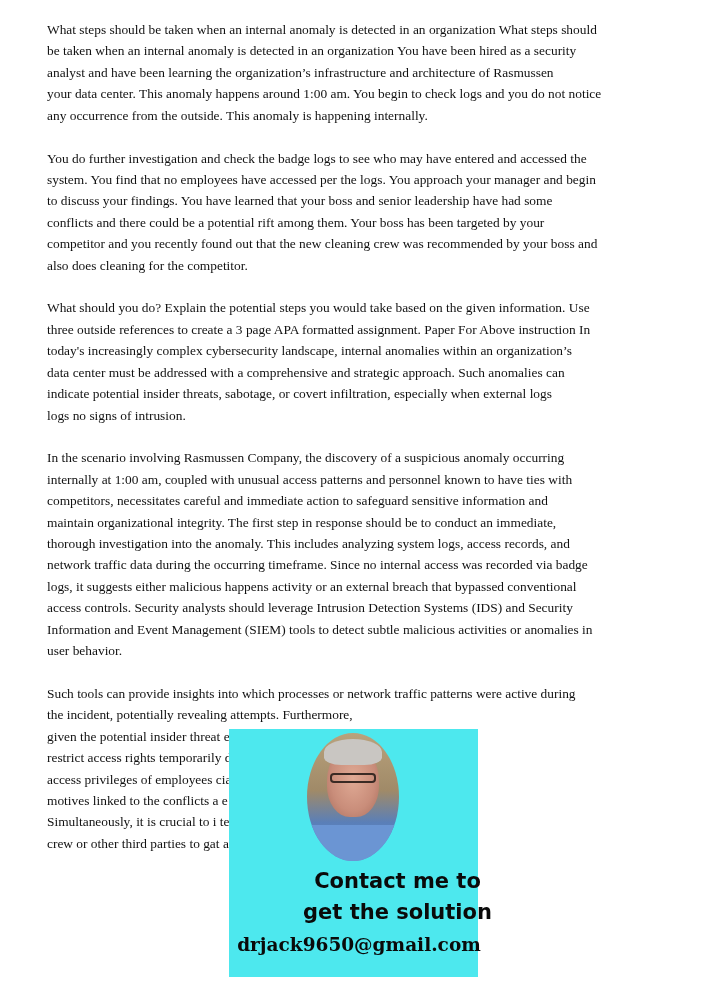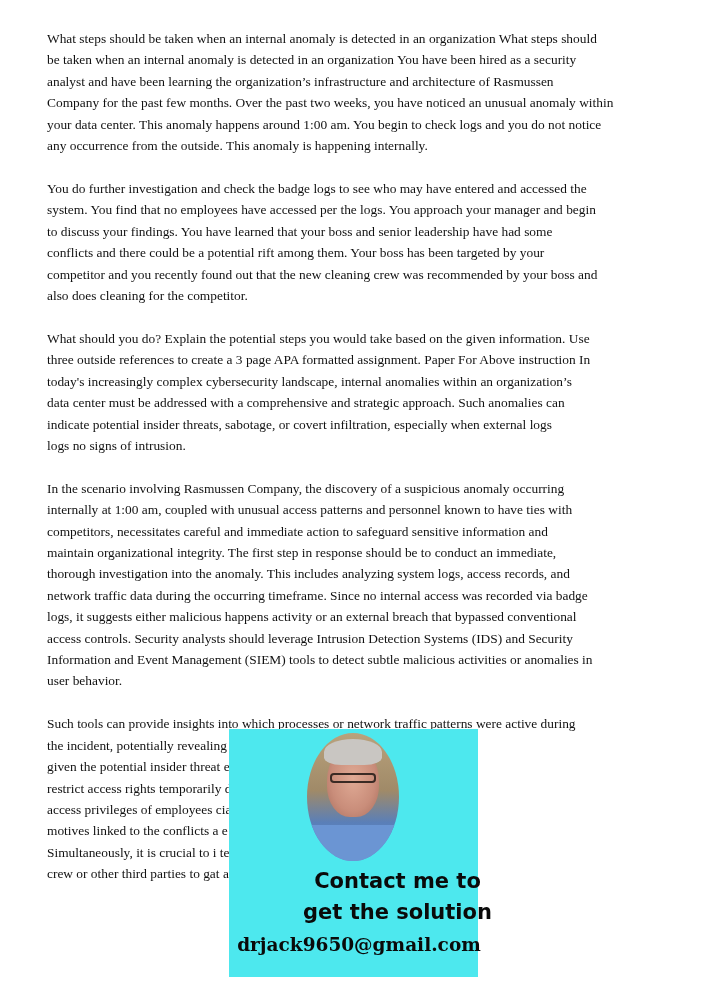--- a/index.html
+++ b/index.html
@@ -1,18 +1,18 @@
 <!DOCTYPE html>
 <html><head>
 <meta charset="utf-8">
 <style>
   html, body { margin: 0; padding: 0; background: #ffffff; }
   body { width: 708px; height: 1000px; position: relative; overflow: hidden; }
   .page {
-    position: absolute; left: 47px; top: 28px; width: 610px;
+    position: absolute; left: 47px; top: 19px; width: 610px;
     font-family: "Liberation Serif", "DejaVu Serif", serif;
     font-size: 13.4px; line-height: 21.4px; color: #111111;
   }
   .para { margin: 0 0 21.5px 0; }
   .para span.line { display: block; white-space: nowrap; }
   .overlay {
     position: absolute; left: 229px; top: 729px; width: 249px; height: 248px;
     background: #4de8ee;
   }
   .portrait {
@@ -51,21 +51,20 @@
   }
 </style>
 </head>
 <body>
 
 <div class="page">
   <p class="para">
     <span class="line">What steps should be taken when an internal anomaly is detected in an organization What steps should</span>
     <span class="line">be taken when an internal anomaly is detected in an organization You have been hired as a security</span>
     <span class="line">analyst and have been learning the organization’s infrastructure and architecture of Rasmussen</span>
-    <span class="line">Company for the past few months. Over the past two weeks, you have noticed an unusual anomaly within</span>
     <span class="line">your data center. This anomaly happens around 1:00 am. You begin to check logs and you do not notice</span>
     <span class="line">any occurrence from the outside. This anomaly is happening internally.</span>
   </p>
   <p class="para">
     <span class="line">You do further investigation and check the badge logs to see who may have entered and accessed the</span>
     <span class="line">system. You find that no employees have accessed per the logs. You approach your manager and begin</span>
     <span class="line">to discuss your findings. You have learned that your boss and senior leadership have had some</span>
     <span class="line">conflicts and there could be a potential rift among them. Your boss has been targeted by your</span>
     <span class="line">competitor and you recently found out that the new cleaning crew was recommended by your boss and</span>
     <span class="line">also does cleaning for the competitor.</span>

